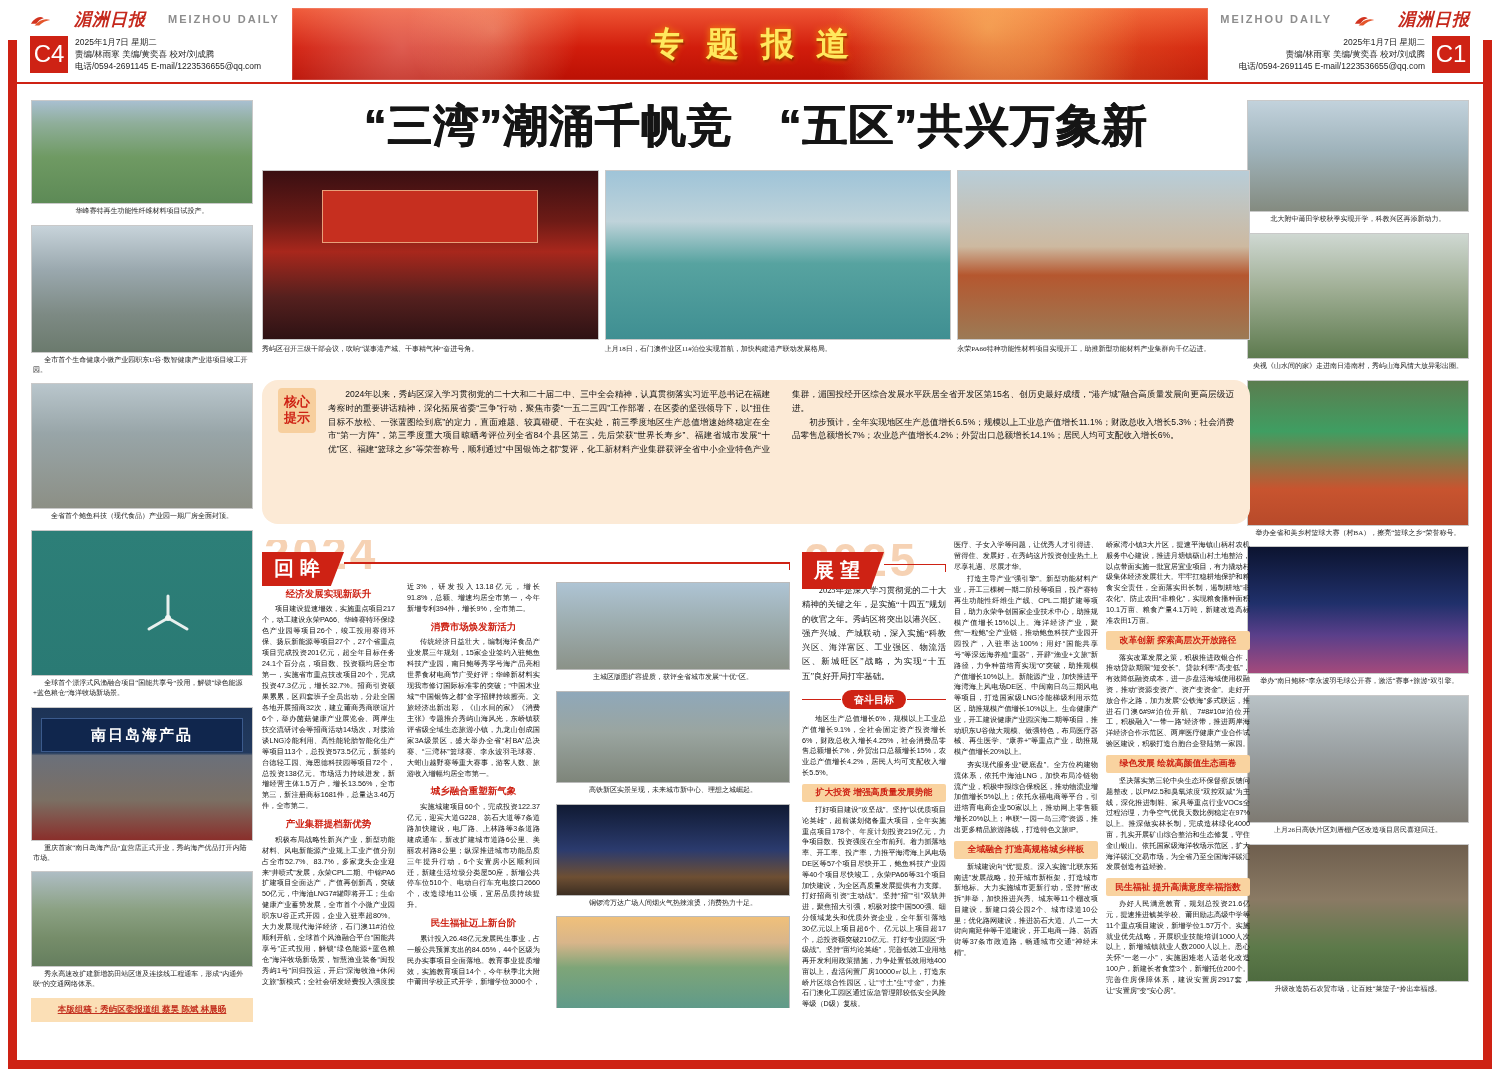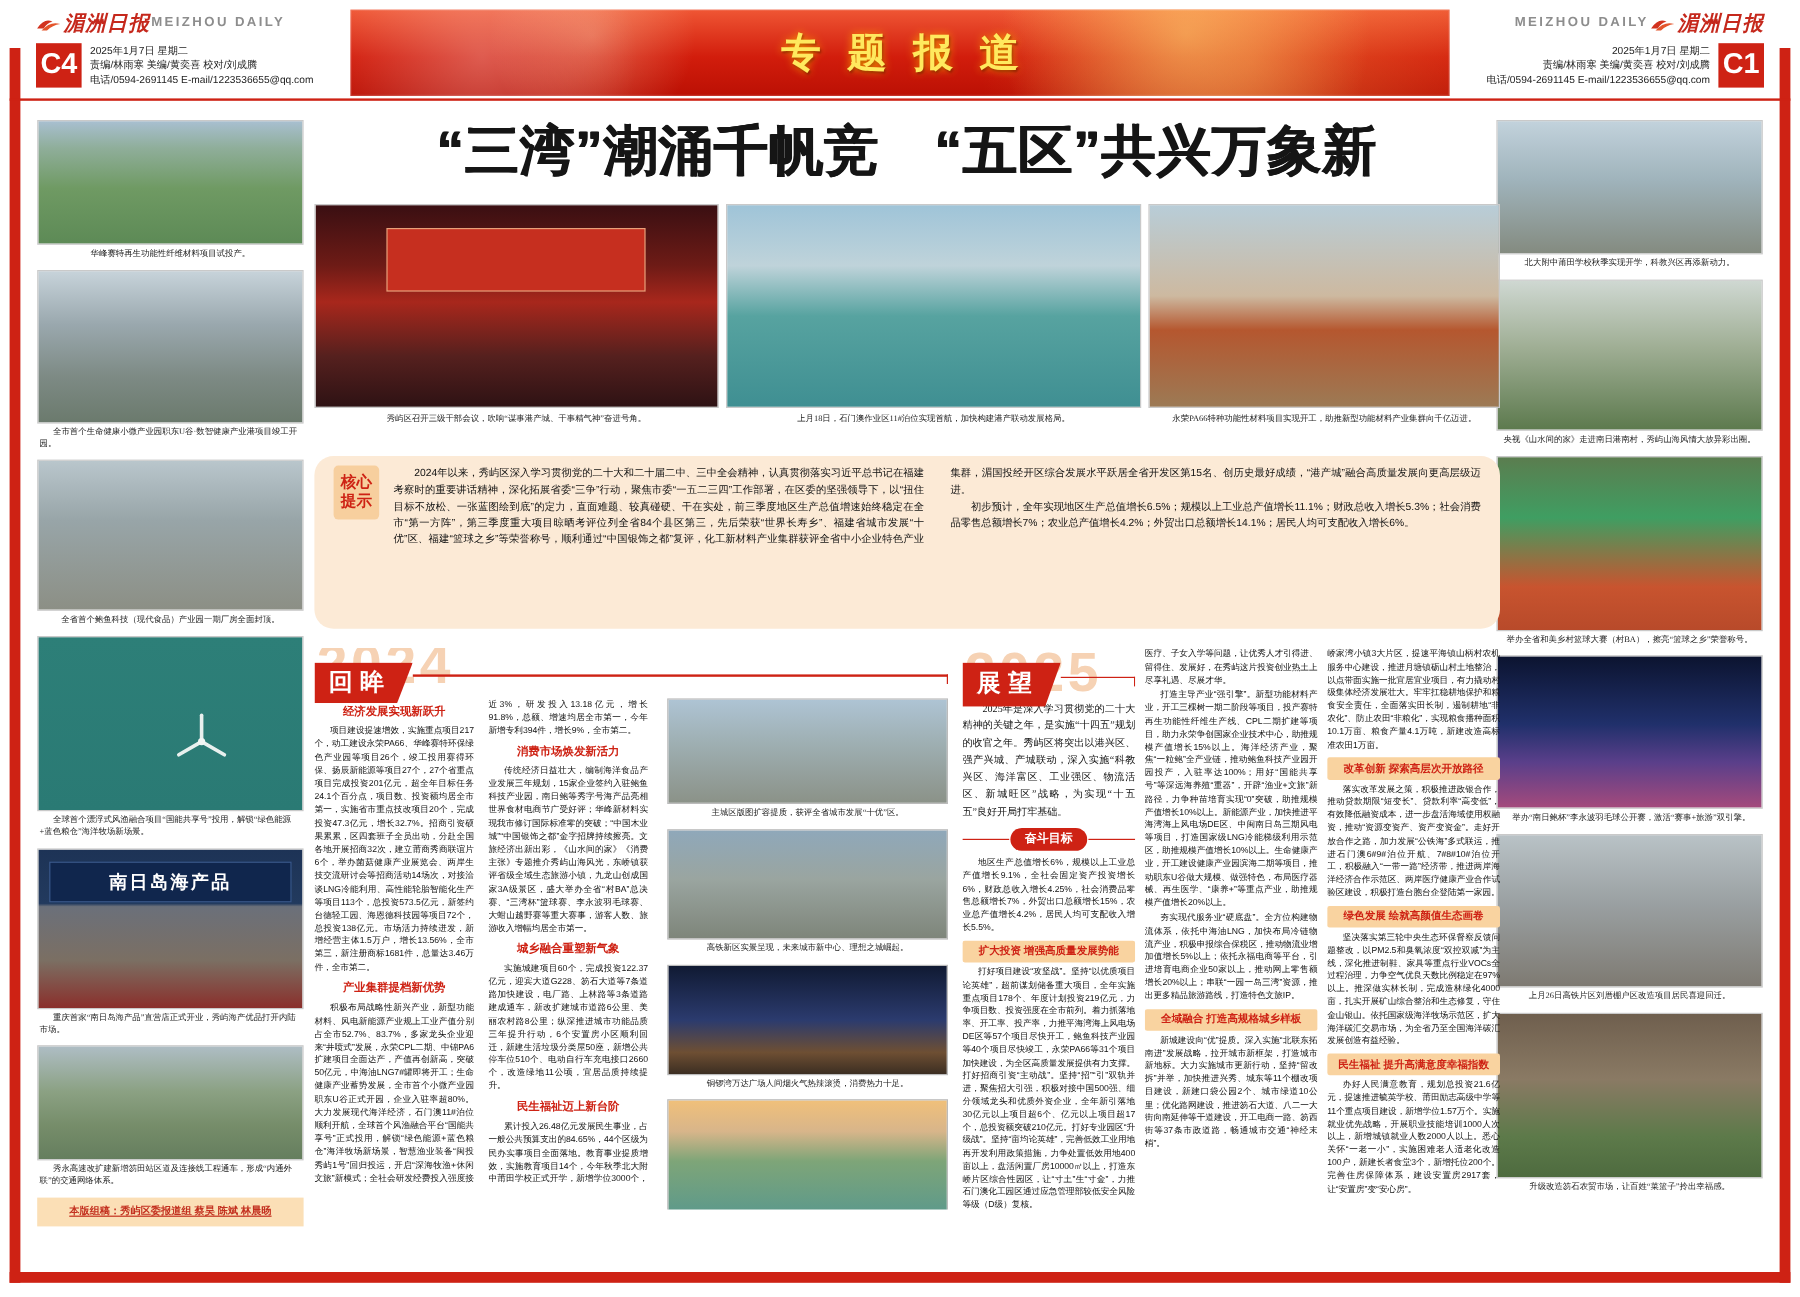--- a/index.html
+++ b/index.html
@@ -7,29 +7,29 @@
        font-family:"Liberation Sans","DejaVu Sans",sans-serif;color:#111;}
   
   .frame-left{position:absolute;left:8px;top:40px;bottom:12px;width:9px;background:#ce2214;}
   .frame-right{position:absolute;right:8px;top:40px;bottom:12px;width:9px;background:#ce2214;}
   .frame-bottom{position:absolute;left:8px;right:8px;bottom:12px;height:9px;background:#ce2214;}
   .top-rule{position:absolute;left:8px;right:8px;top:82px;height:2px;background:#ce2214;}
   
   .hdr{position:absolute;top:8px;width:262px;font-size:8.5px;line-height:1.45;}
   .hdr-left{left:30px;}
   .hdr-right{right:30px;text-align:right;}
-  .brandrow{display:flex;align-items:center;gap:1px;margin-bottom:3px;}
+  .brandrow{display:flex;align-items:center;gap:22px;margin-bottom:3px;}
   .hdr-right .brandrow{justify-content:flex-end;}
   .logo-swoosh{width:22px;height:16px;display:inline-block;}
   .brand-cn{color:#c5281c;font-weight:900;font-size:17px;font-style:italic;letter-spacing:1px;
             font-family:"Liberation Serif","DejaVu Serif",serif;}
   .brand-en{color:#8d8d8d;font-weight:bold;letter-spacing:2px;font-size:11px;}
   .metarow{display:flex;gap:7px;align-items:stretch;}
   .hdr-right .metarow{flex-direction:row-reverse;}
-  .pagecode{background:#ce2214;color:#fff;font-weight:700;font-size:24px;width:38px;min-width:38px;
+  .pagecode{background:#ce2214;color:#fff;font-weight:400;font-size:24px;width:38px;min-width:38px;
             display:flex;align-items:center;justify-content:center;}
   .metalines{text-align:left;color:#222;}
   .hdr-right .metalines{text-align:right;}
   .banner{position:absolute;left:292px;right:292px;top:8px;height:72px;
       background:radial-gradient(circle at 76% 28%,rgba(255,225,120,.5),transparent 22%),
                  radial-gradient(circle at 82% 60%,rgba(255,180,80,.35),transparent 30%),
                  radial-gradient(circle at 12% 55%,rgba(255,255,255,.28),transparent 16%),
                  radial-gradient(circle at 22% 30%,rgba(255,240,200,.3),transparent 12%),
                  linear-gradient(180deg,#ef5634 0%,#d21d0c 55%,#bb1004 100%);
       display:flex;align-items:center;justify-content:center;box-shadow:inset 0 0 0 1px rgba(255,255,255,.15);}
@@ -75,21 +75,21 @@
   
   .center{position:absolute;left:262px;width:988px;top:92px;}
   .headline{font-size:45px;font-weight:900;text-align:center;letter-spacing:1px;color:#151515;
       font-family:"Liberation Sans","DejaVu Sans",sans-serif;margin-top:4px;
       text-shadow:.6px 0 #151515, -.6px 0 #151515;}
   .deck{font-size:18.5px;font-weight:900;text-align:center;margin-top:10px;color:#1a1a1a;
       font-family:"Liberation Serif","DejaVu Serif",serif;}
   .leadrow{display:flex;gap:6px;margin-top:14px;}
   .leaditem{display:flex;flex-direction:column;}
   .leaditem .ph{height:170px;}
-  .leadcap{font-size:7px;color:#222;text-align:center;margin-top:4px;
+  .leadcap{font-size:7px;color:#222;text-align:left;margin-top:4px;
       font-family:"Liberation Serif","DejaVu Serif",serif;}
   .corebox{margin-top:26px;background:#fcead6;border-radius:16px;padding:8px 16px;display:flex;gap:12px;
       height:128px;box-sizing:content-box;}
   .core-label{min-width:30px;width:30px;background:#f7cf9e;color:#ce2214;font-weight:900;font-size:13px;
       border-radius:4px;padding:6px 4px;text-align:center;height:fit-content;line-height:1.25;}
   .core-text{flex:1;column-count:2;column-gap:22px;font-size:8.6px;line-height:1.6;text-align:justify;}
   .core-text p{margin:0;text-indent:2em;}
   
   .lower{display:flex;margin-top:16px;gap:12px;}
   .review{width:528px;height:468px;overflow:hidden;position:relative;}

